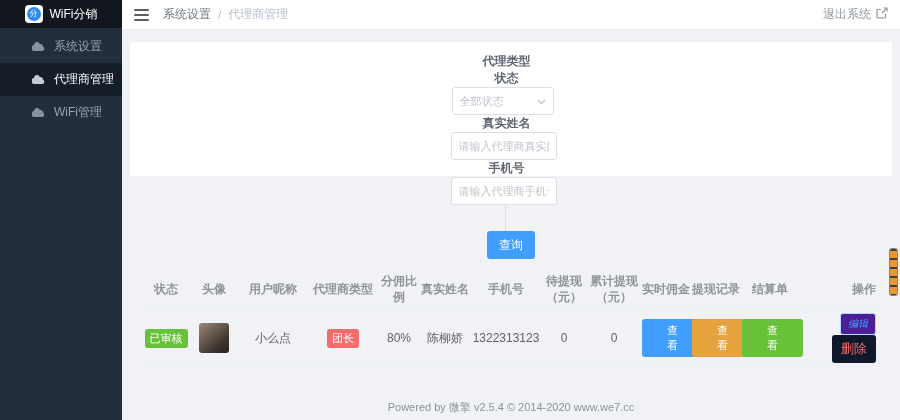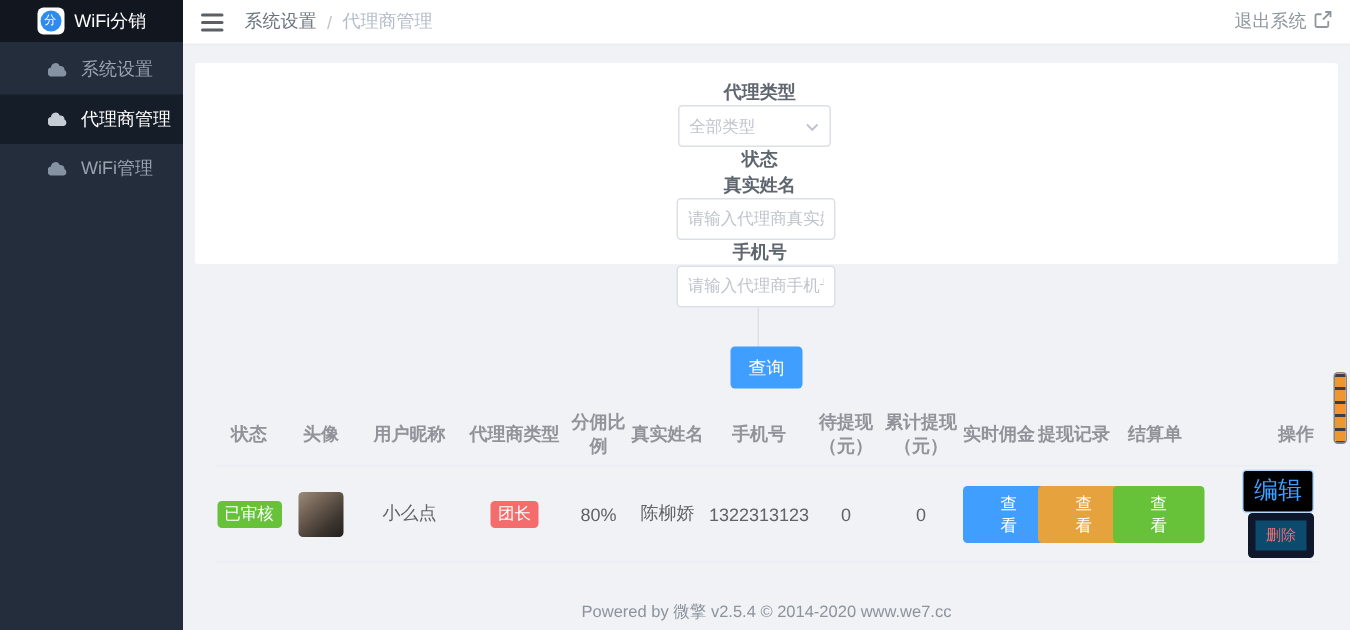--- a/index.html
+++ b/index.html
@@ -53,22 +53,22 @@
   td { font-size:12px; color:#606266; text-align:center; vertical-align:middle;
        border-bottom:1px solid #ebeef5; height:40px; padding:2px 1px; }
   th.col-op, td.col-op { text-align:right; padding-right:3px; }
   .badge { display:inline-block; color:#fff; font-size:11px; padding:2px 5px; border-radius:3px; line-height:1.3; }
   .badge-status { background:#67C23A; }
   .badge-type { background:#F56C6C; }
   .avatar { width:30px; height:30px; border-radius:3px; margin:0 auto;
             background:linear-gradient(140deg,#9b8b7a 0%,#6e5f52 35%,#3c352e 72%,#23201c 100%); }
   .btn-view { color:#fff; font-size:11px; padding:4px 25px; border-radius:3px; border:none; cursor:pointer; font-family:inherit; }
   .bv-blue { background:#409EFF; } .bv-orange { background:#E6A23C; } .bv-green { background:#67C23A; }
-  .btn-edit { background:#000000; border:1px solid #b3d8ff; color:#409EFF; font-size:16px; padding:3px 7px; border-radius:3px; cursor:pointer; font-family:inherit; }
-  .btn-del  { background:#0c4a6e; border:5px solid #0f172a; color:#F56C6C; font-size:10px; padding:3px 7px; border-radius:3px; cursor:pointer; margin-left:4px; font-family:inherit; }
+  .btn-edit { background:#4c1d95; border:1px solid #b3d8ff; color:#409EFF; font-size:10px; padding:3px 7px; border-radius:3px; cursor:pointer; font-family:inherit;font-style:italic; }
+  .btn-del  { background:#0f172a; border:2px solid #0f172a; color:#F56C6C; font-size:13px; padding:3px 7px; border-radius:3px; cursor:pointer; margin-left:4px; font-family:inherit; }
   
   .footer { position:absolute; left:0; right:0; bottom:5px; text-align:center; font-size:11px; color:#8c939d; }
   
   .scroll-marker { position:absolute; right:3px; top:249px; width:7px; height:46px; border-radius:2px; cursor:pointer;
                    background:repeating-linear-gradient(180deg,#3e3e3e 0 2px,#f0962e 2px 9px); z-index:5;
                    box-shadow:0 0 0 1px rgba(60,60,60,.6); }
 </style>
 </head>
 <body>
 
@@ -129,30 +129,30 @@
       </svg>
     </span>
   </div>
 </header>
 
 <main class="content">
   <section class="card">
 
     <div class="filter-row">
       <span class="f-label">代理类型</span>
+
+      <span class="f-label">状态</span>
       <div class="sel">
-        <span class="ph">全部类型</span>
+        <span class="ph">全部状态</span>
         <span>
           <svg width="9" height="6" viewBox="0 0 9 6" fill="none" stroke="#c0c4cc" stroke-width="1.3">
               <path d="M1 1l3.5 3.5L8 1"></path>
             </svg>
         </span>
       </div>
-
-      <span class="f-label">状态</span>
 
       <span class="f-label">真实姓名</span>
       <input class="inp" type="text" placeholder="请输入代理商真实姓名" style="">
 
       <span class="f-label">手机号</span>
       <input class="inp" type="text" placeholder="请输入代理商手机号" style="">
 
       <span class="vdiv"></span>
       <button class="btn-query">查询</button>
     </div>

